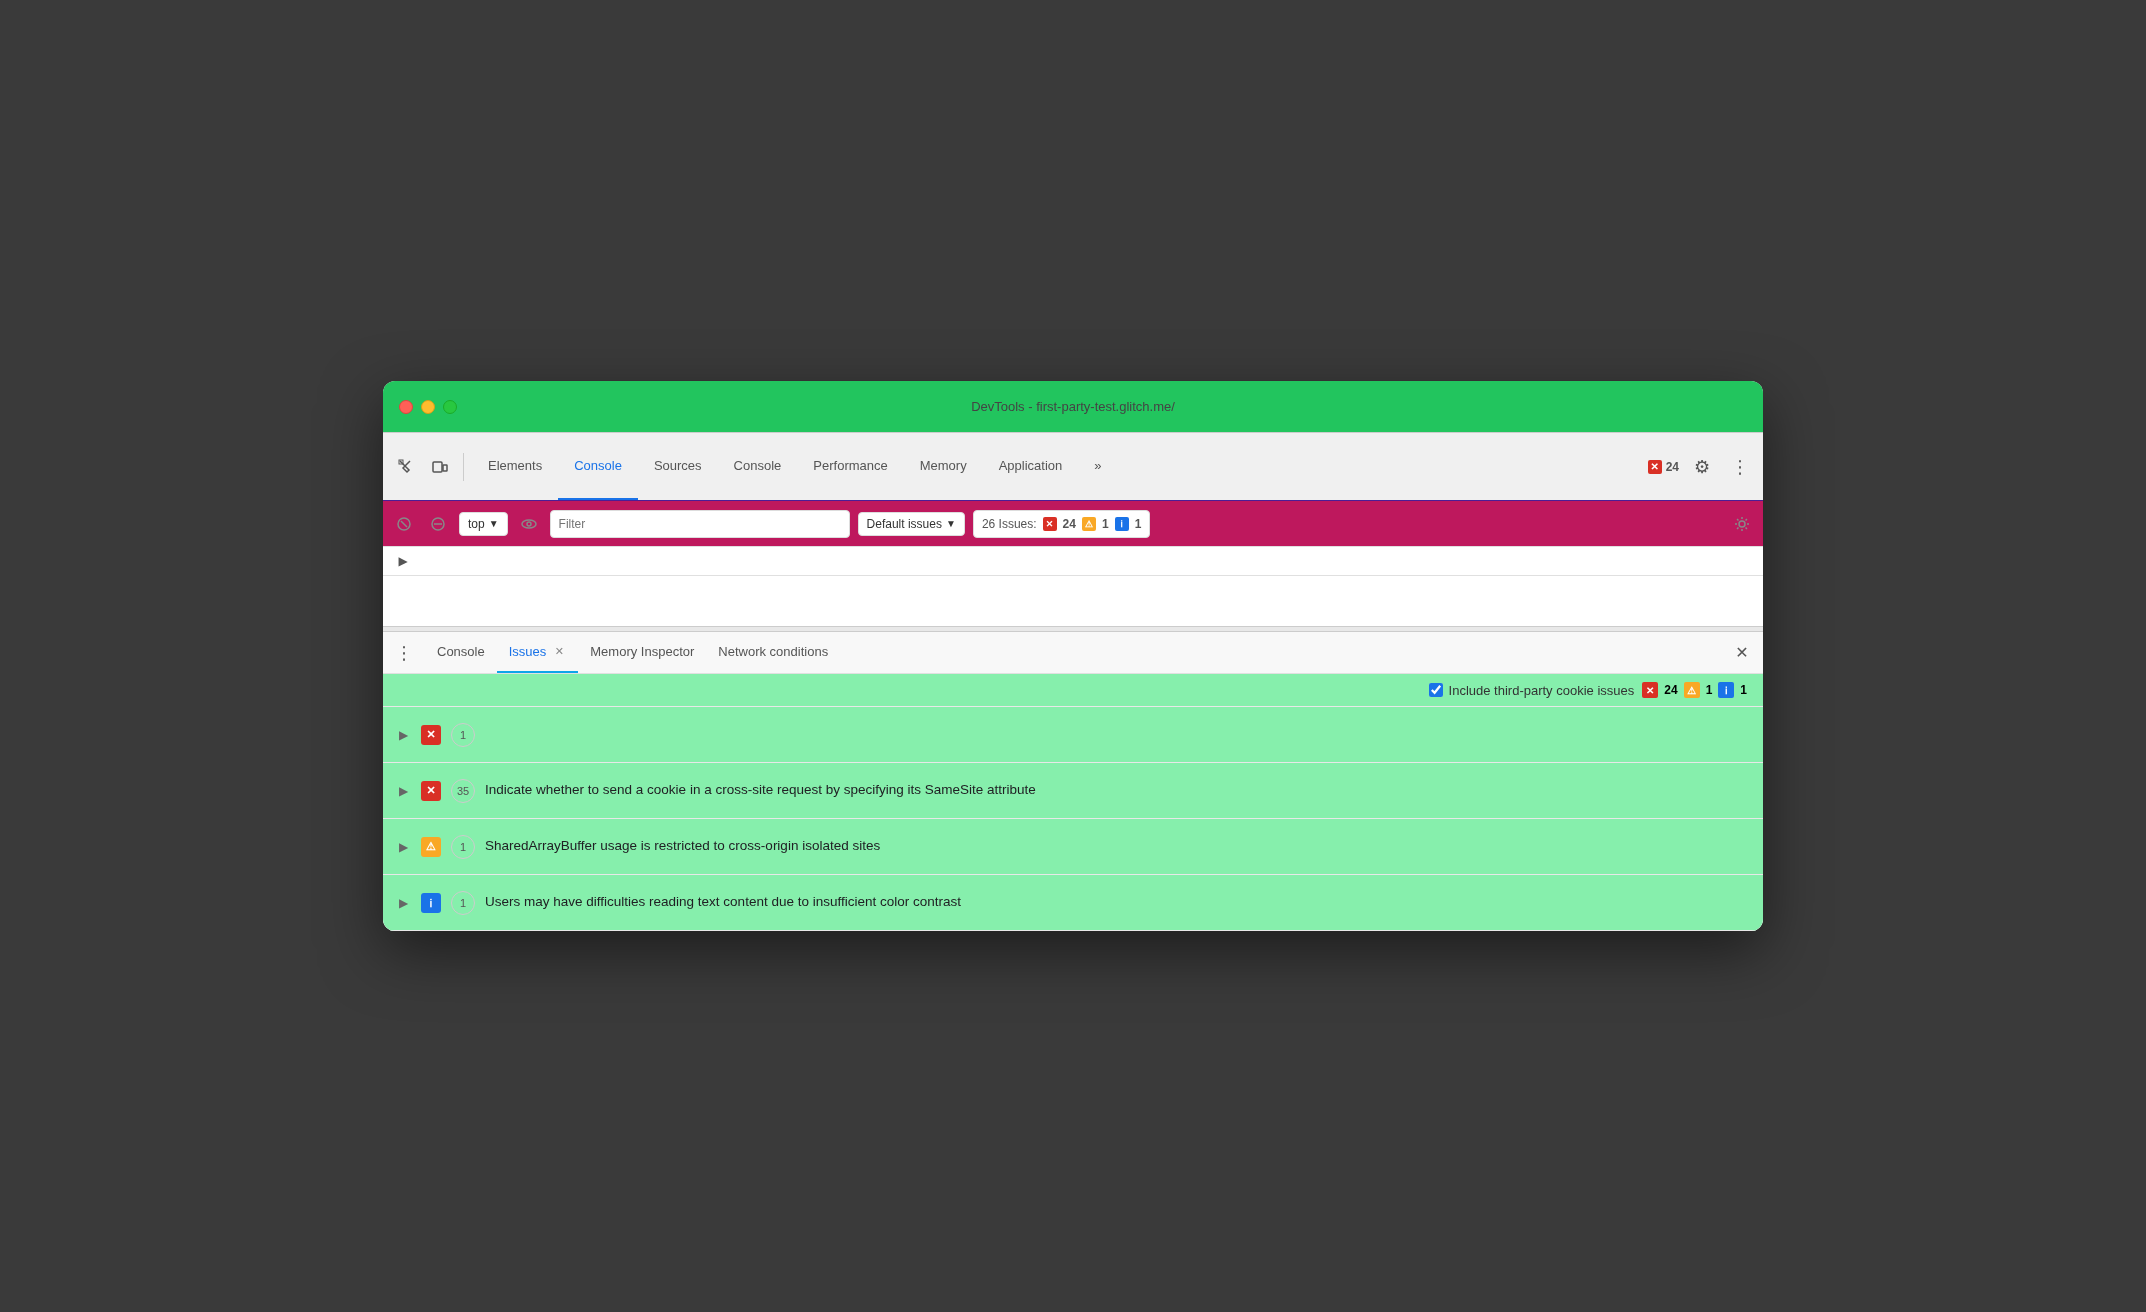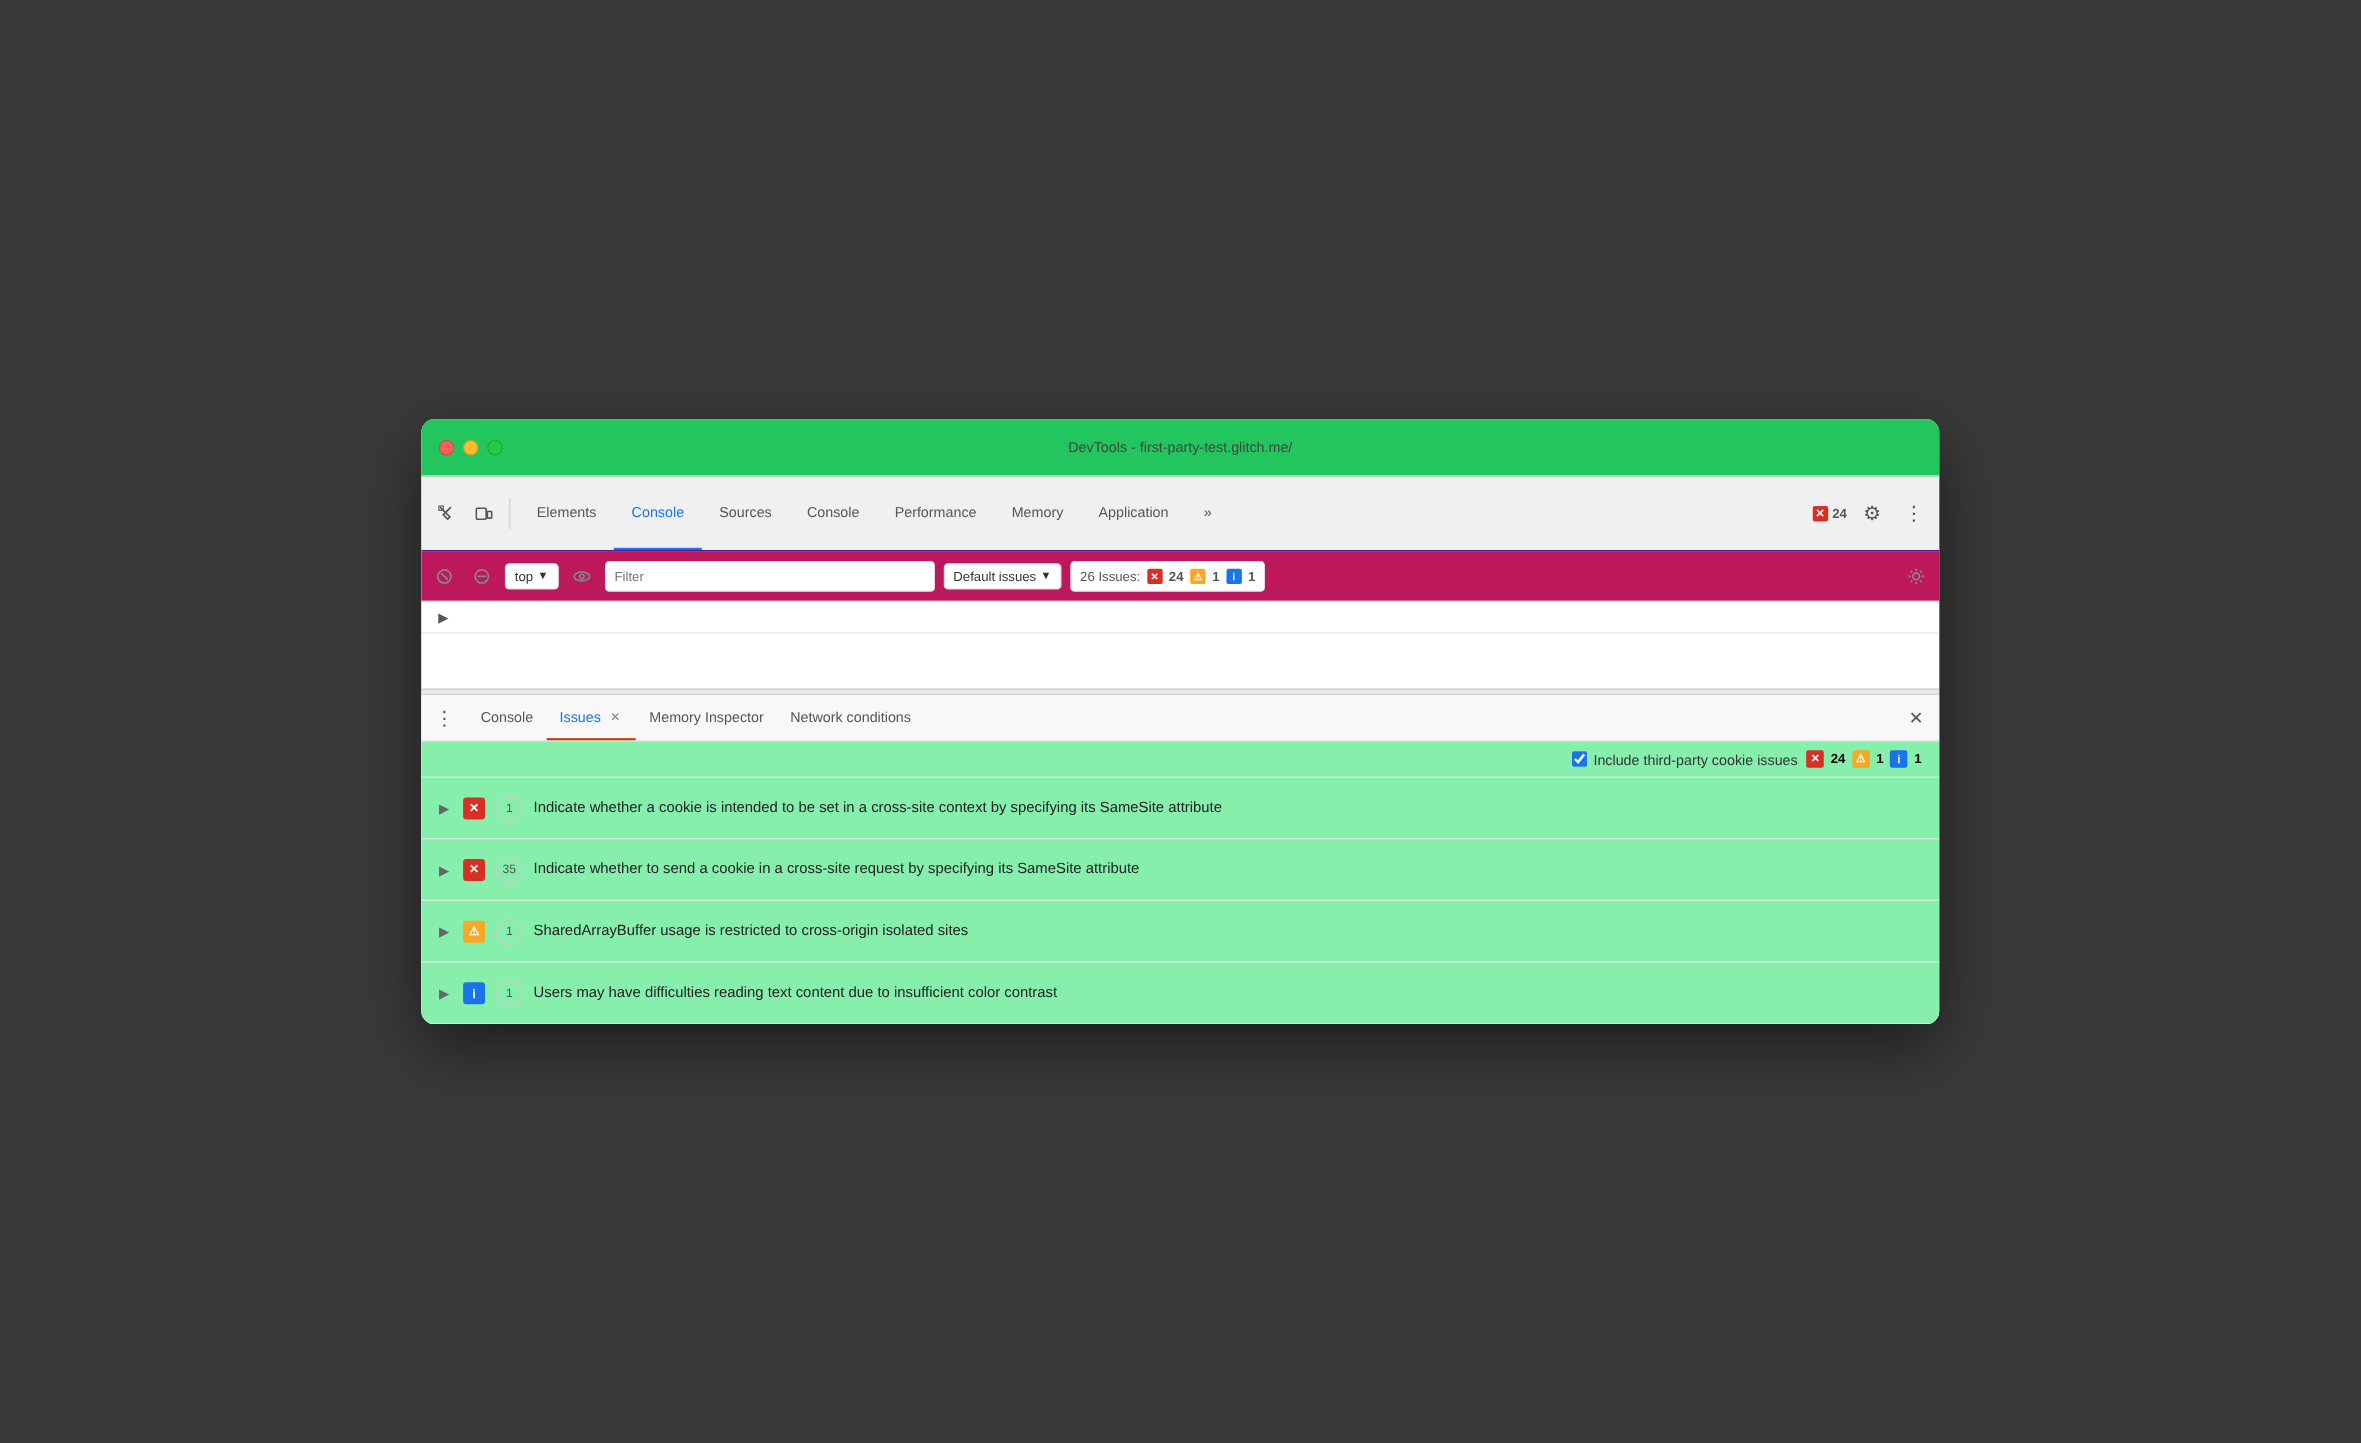--- a/index.html
+++ b/index.html
@@ -293,21 +293,21 @@
       height: 100%;
       font-size: 13px;
       color: #555;
       cursor: pointer;
       border-bottom: 2px solid transparent;
       white-space: nowrap;
     }
 
     .bottom-tab.active {
       color: #1a73e8;
-      border-bottom: 2px solid #c2410c;
+      border-bottom: 2px solid #0ea5e9;
     }
 
     .tab-close {
       width: 14px;
       height: 14px;
       display: flex;
       align-items: center;
       justify-content: center;
       border-radius: 3px;
       font-size: 11px;
@@ -574,21 +574,20 @@
           <span class="badge-icon info" style="width:16px;height:16px;font-size:10px;">ℹ</span>
           <span style="font-size:12px;font-weight:600;">1</span>
         </div>
       </div>
 
       <div id="issues-list">
           <div class="issue-row">
     <span class="issue-expand">▶</span>
     <span class="issue-icon error" style="background:#d93025;">✕</span>
     <span class="issue-count-circle">1</span>
-    <span class="issue-text">Indicate whether a cookie is intended to be set in a cross-site context by specifying its SameSite attribute</span>
   </div>
           <div class="issue-row">
     <span class="issue-expand">▶</span>
     <span class="issue-icon error" style="background:#d93025;">✕</span>
     <span class="issue-count-circle">35</span>
     <span class="issue-text">Indicate whether to send a cookie in a cross-site request by specifying its SameSite attribute</span>
   </div>
           <div class="issue-row">
     <span class="issue-expand">▶</span>
     <span class="issue-icon warning" style="background:#f9a825;">⚠</span>

